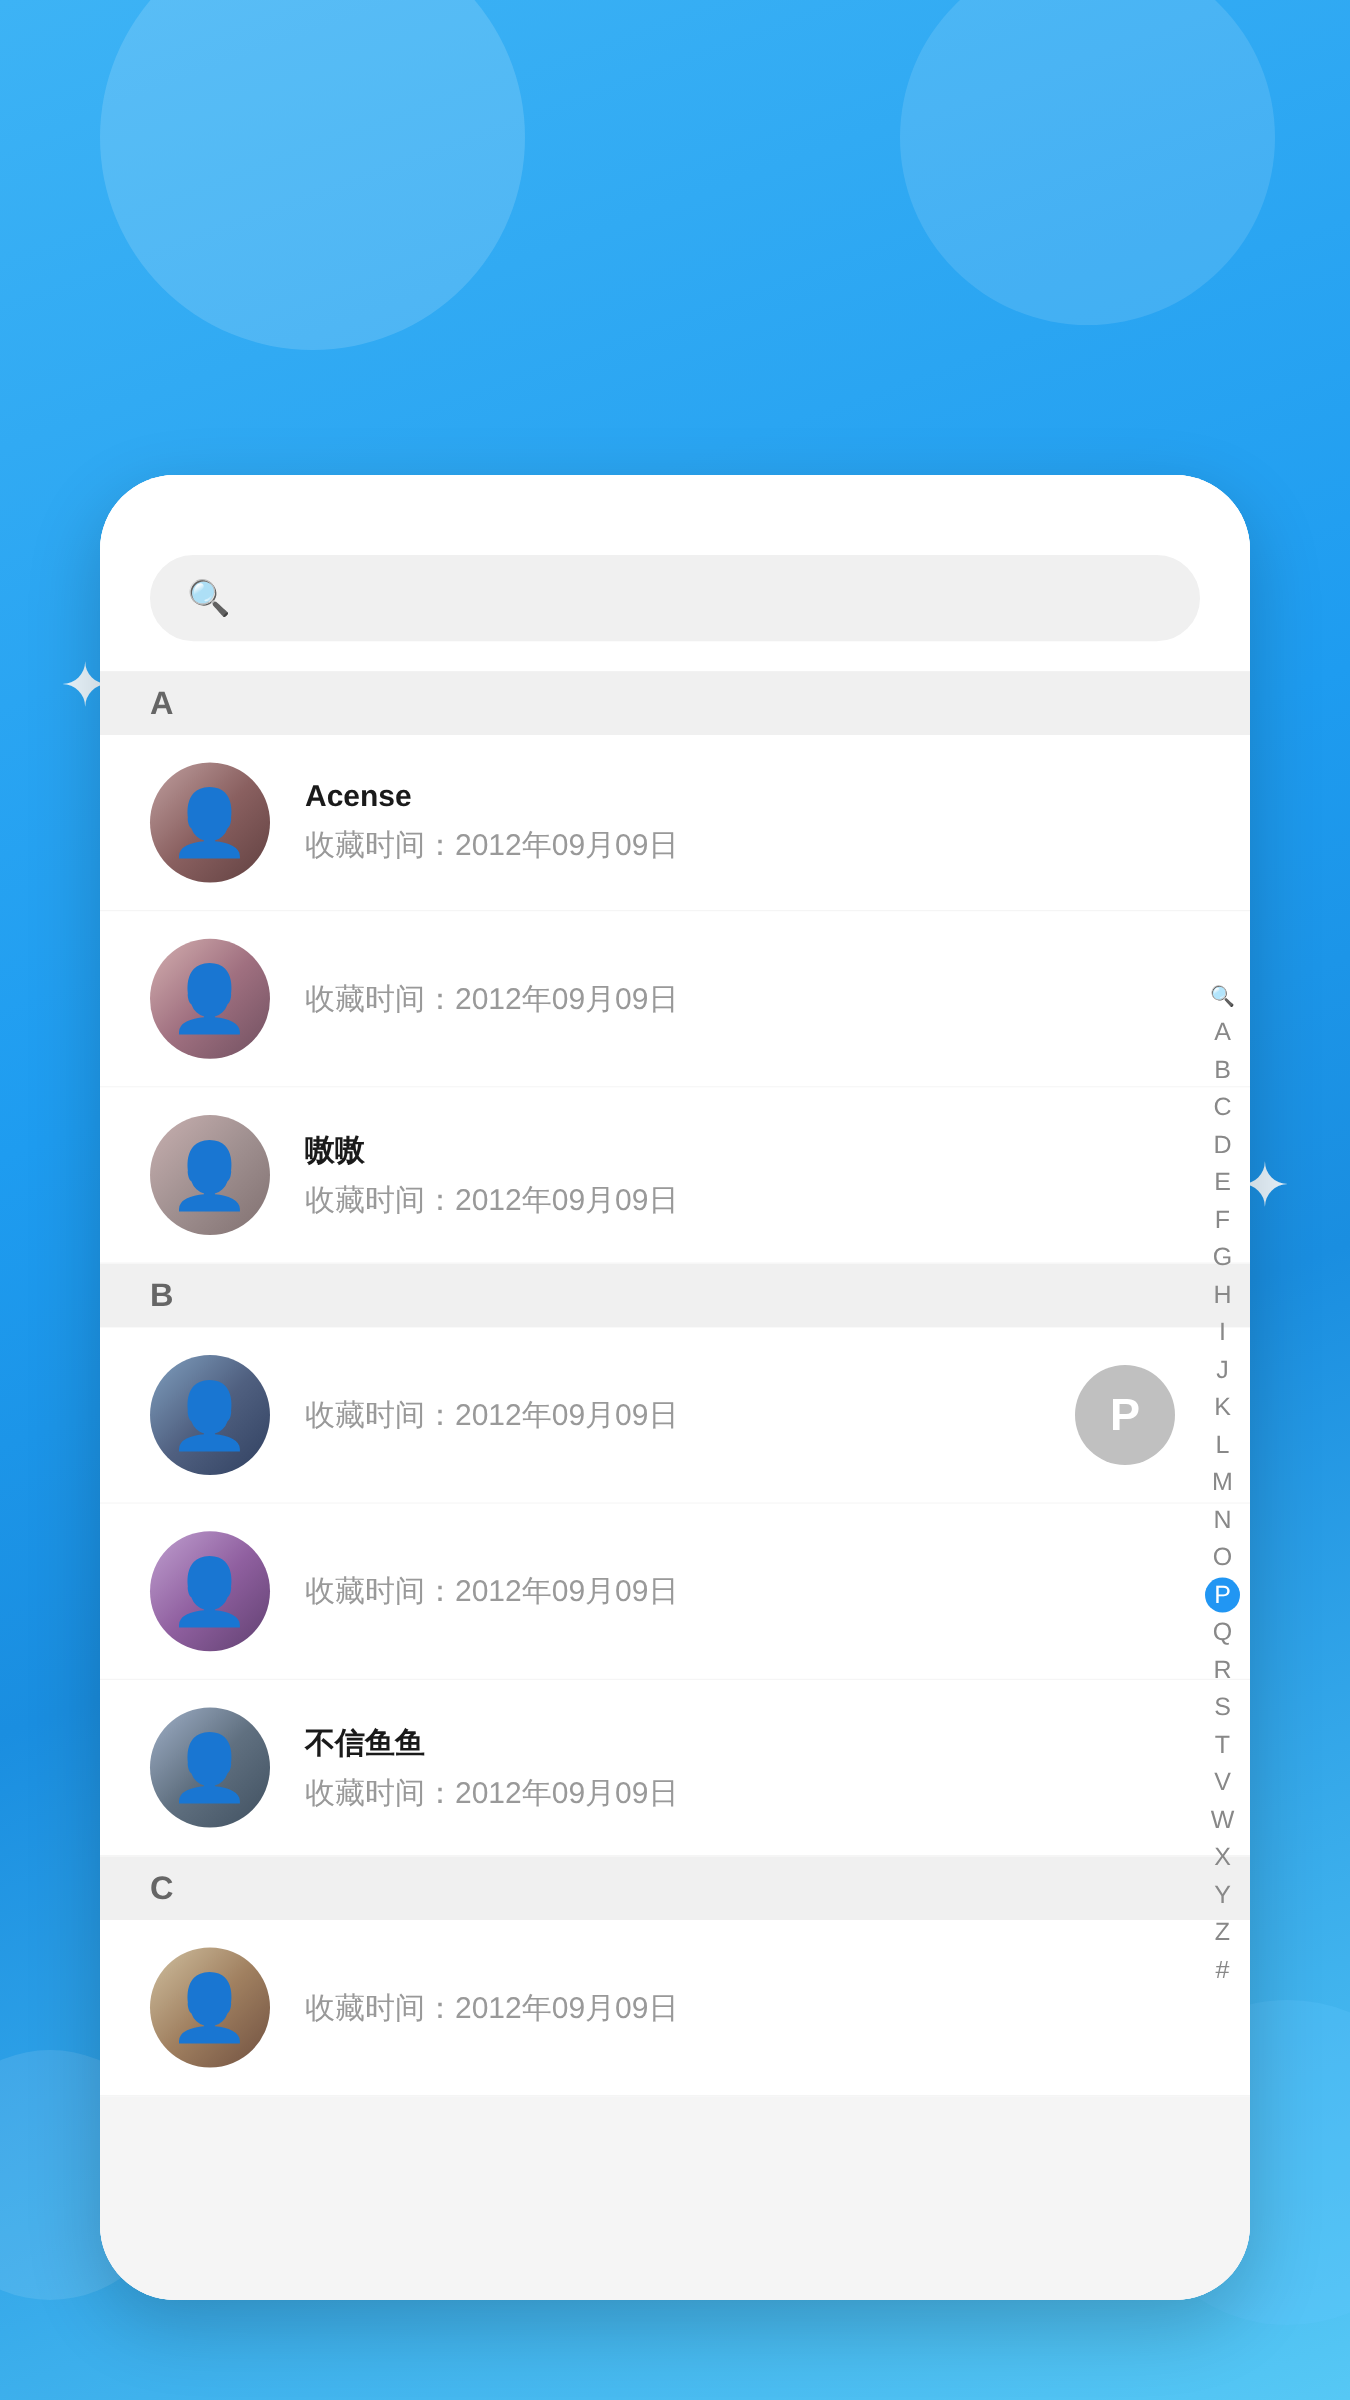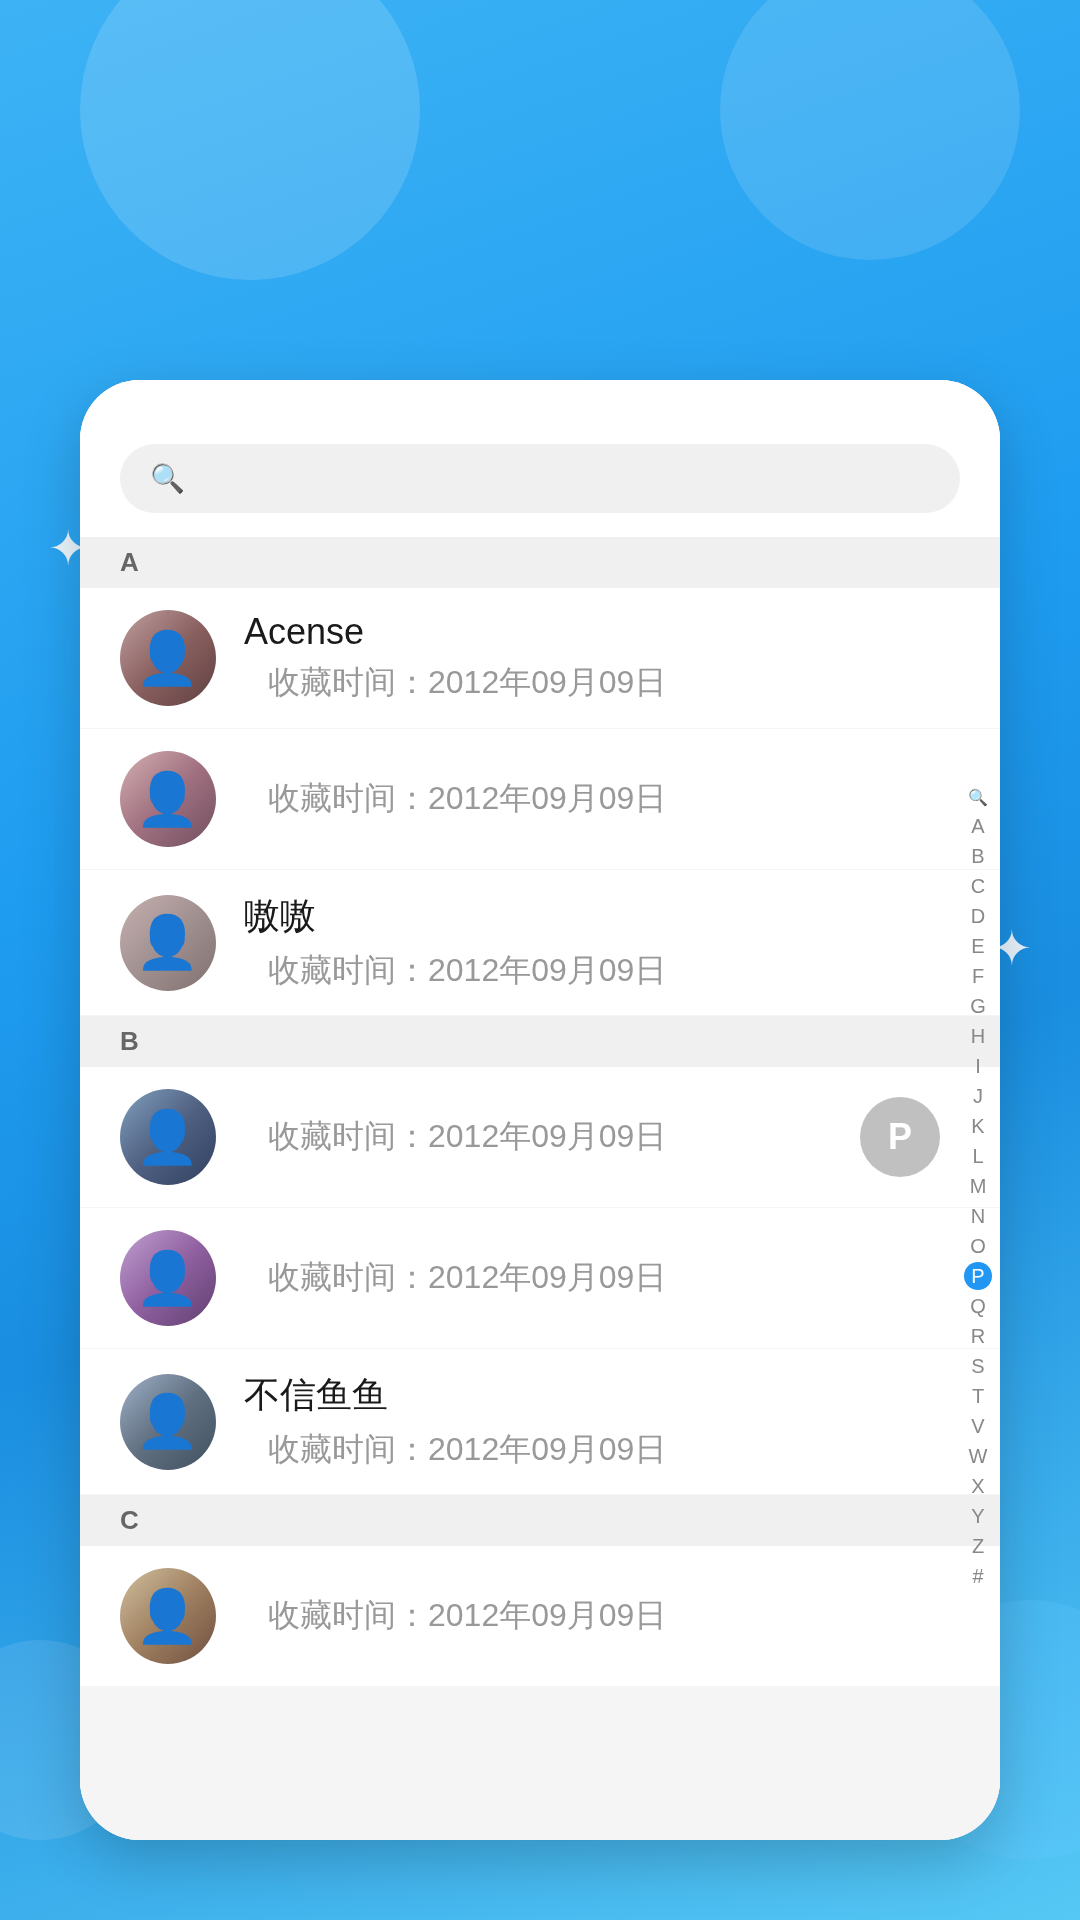--- a/index.html
+++ b/index.html
@@ -199,29 +199,28 @@
     .avatar-3 { background: linear-gradient(135deg, #c8b0b0 0%, #a09090 50%, #807070 100%); }
     .avatar-4 { background: linear-gradient(135deg, #80a0c0 0%, #506080 50%, #304060 100%); }
     .avatar-5 { background: linear-gradient(135deg, #c0a0d0 0%, #9060a0 50%, #604070 100%); }
     .avatar-6 { background: linear-gradient(135deg, #a0b0c8 0%, #607080 50%, #405060 100%); }
     .avatar-7 { background: linear-gradient(135deg, #d0c0a0 0%, #a08060 50%, #705040 100%); }
 
     .contact-info {
       flex: 1;
     }
     .contact-name {
-      font-size: 36px;
-      font-weight: 400;
+      font-size: 24px;
+      font-weight: 700;
       color: #1a1a1a;
       margin-bottom: 8px;
     }
     .contact-date {
-      font-size: 32px;
+      font-size: 24px;
       color: #999;
-      margin-left: 24px;
     }
 
     
     .p-badge {
       width: 80px;
       height: 80px;
       border-radius: 50%;
       background: #c0c0c0;
       display: flex;
       align-items: center;

